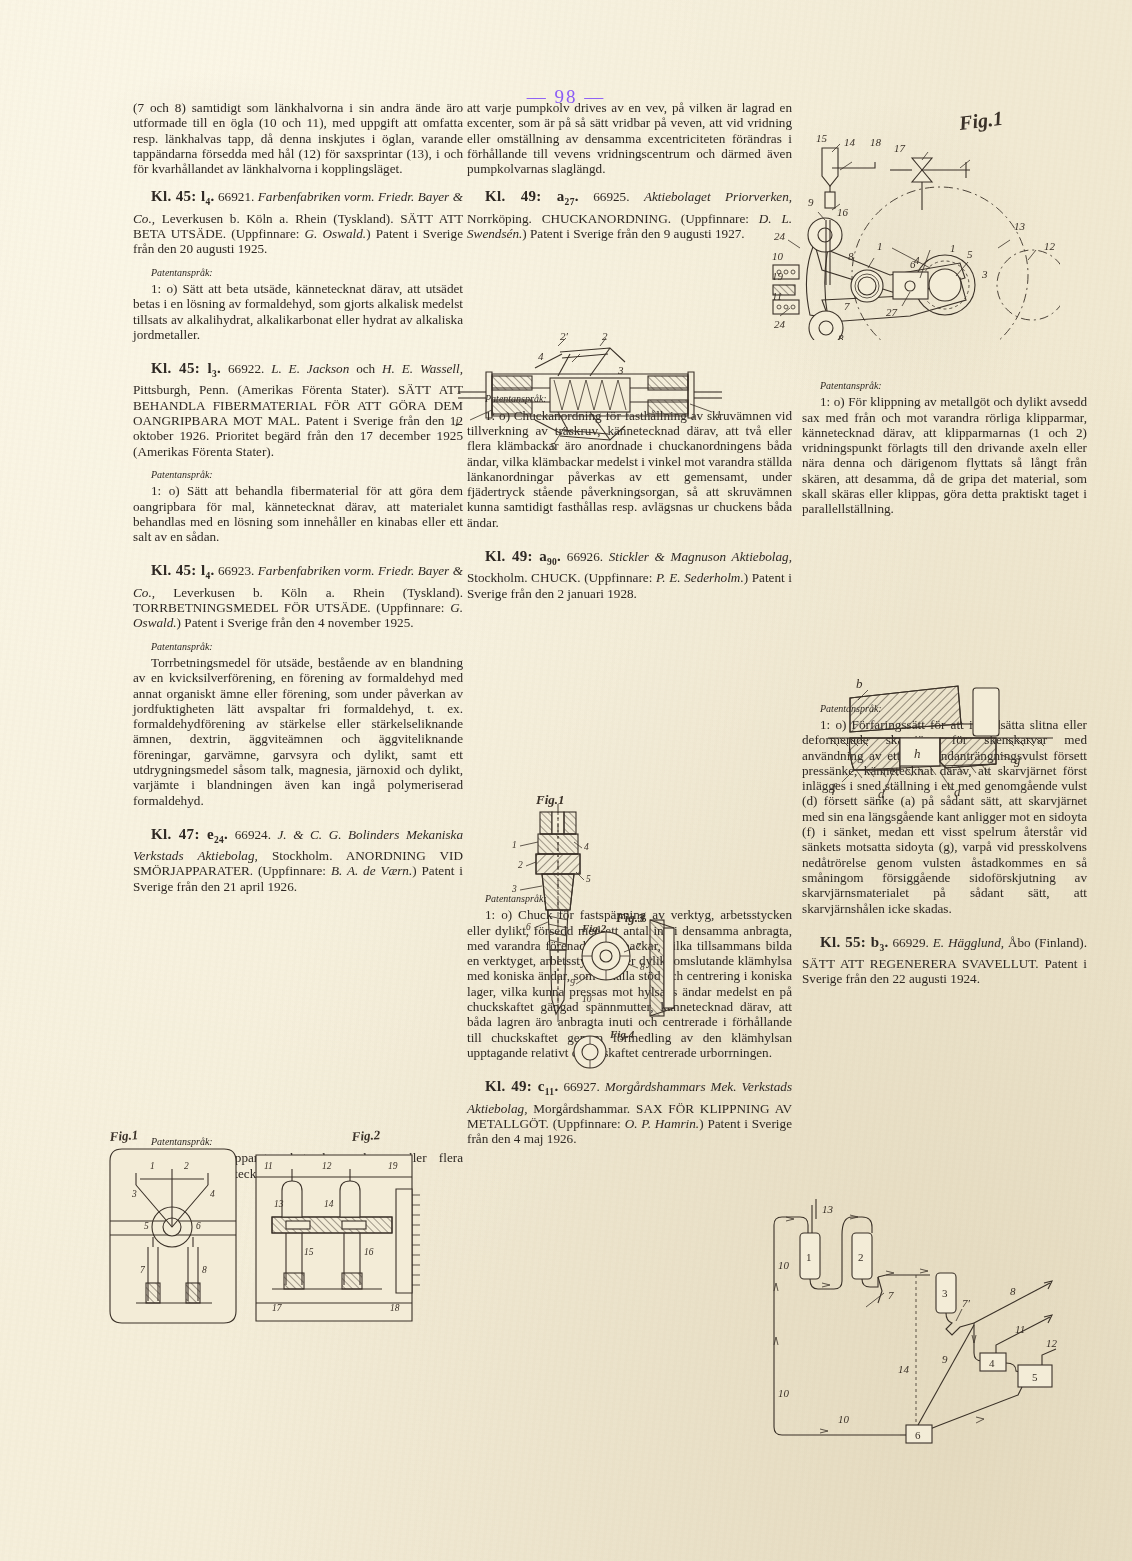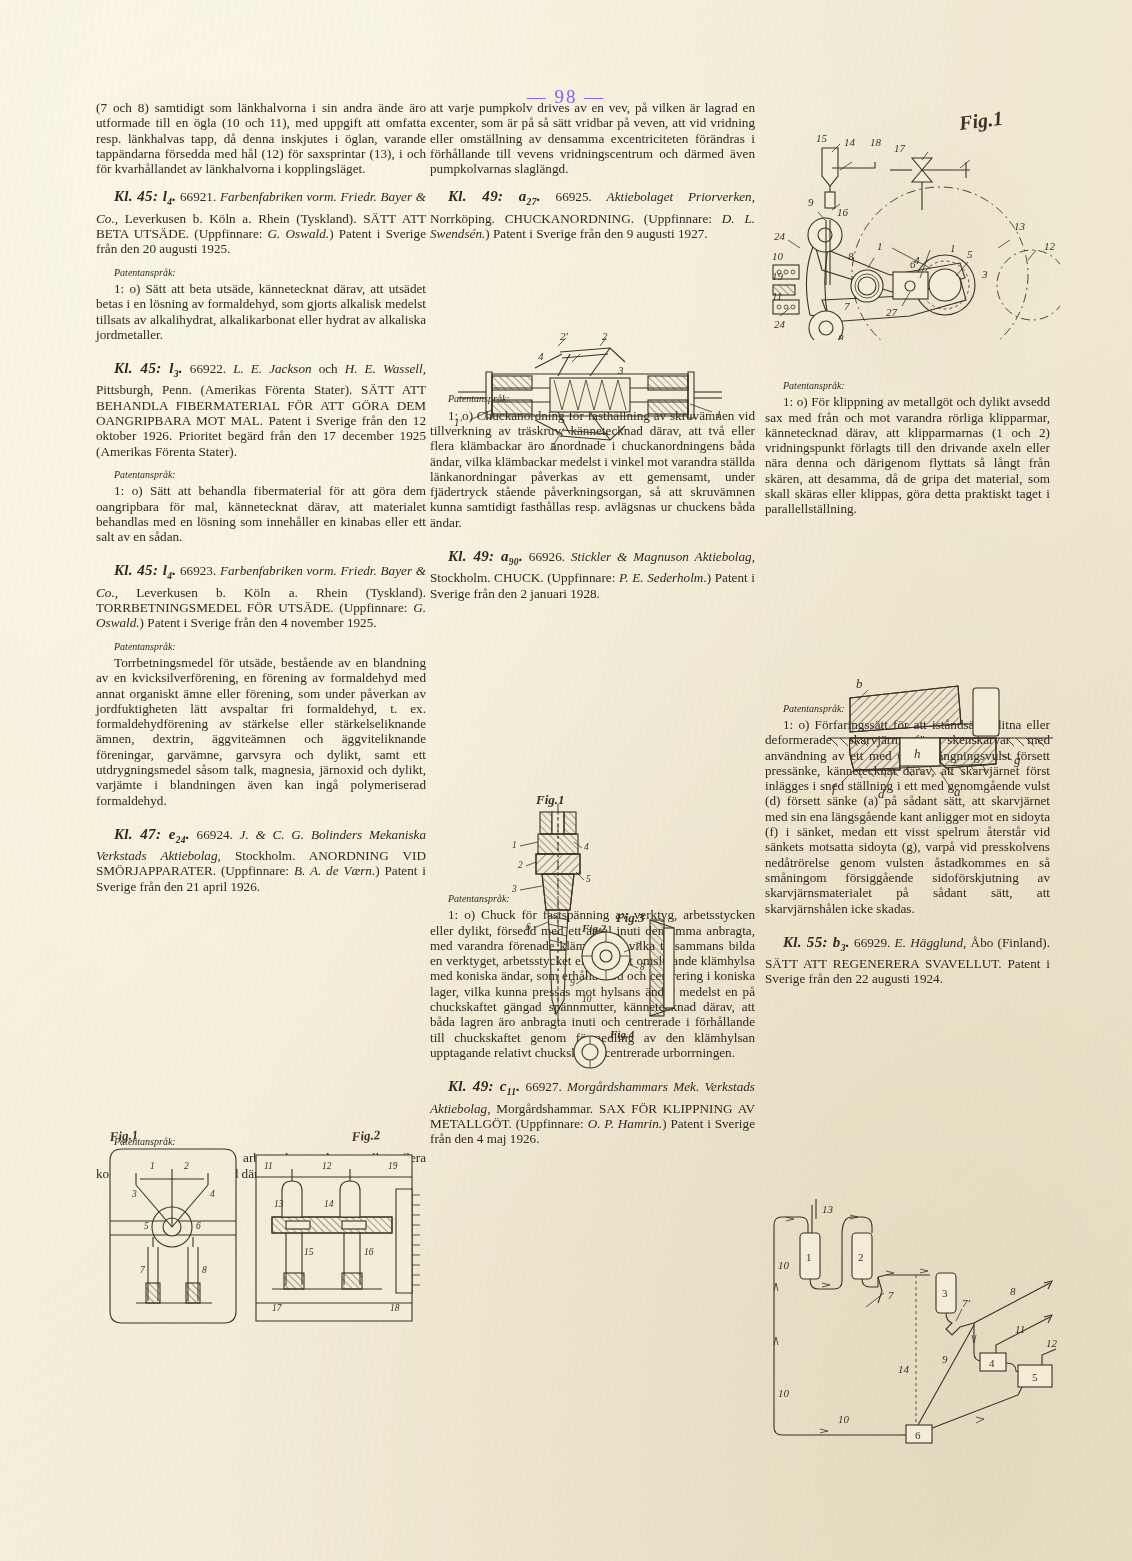--- a/index.html
+++ b/index.html
@@ -33,38 +33,39 @@
     position:absolute;left:0;right:0;top:56px;text-align:center;
     font-size:19px;letter-spacing:2px;color:#8b5cf6;margin-top:30px;
   }
 
   .cols{position:absolute;left:0;top:100px;width:1132px;}
   .col{
     position:absolute;top:0;
     font-size:13.2px;line-height:15.3px;
     text-align:justify;
     color:#2e2823;
+    margin-left:37px;
   }
   .col1{left:96px;width:330px;}
   .col2{left:430px;width:325px;}
   .col3{left:765px;width:285px;}
 
   p{margin:0;text-indent:0;}
   .body-p{margin:0;}
   .gap{height:13px;}
   .gap-s{height:8px;}
   .gap-l{height:19px;}
 
   .claimhead{
     font-style:italic;font-size:10px;margin-left:18px;margin-bottom:1px;
   }
   .claimbody{text-indent:18px;}
 
   .entry{text-indent:18px;}
-  .kl{font-weight:bold;font-size:15px;letter-spacing:.3px;font-style:italic;}
+  .kl{font-weight:bold;font-size:15px;letter-spacing:.3px;}
   .kl sub{font-size:9.5px;font-weight:bold;}
   .it{font-style:italic;}
 
   
   .fig{position:absolute;}
 
   svg{display:block;}
   .ln{fill:none;stroke:#3a3128;stroke-width:1.1;}
   .ln-t{fill:none;stroke:#3a3128;stroke-width:.8;}
   .ln-d{fill:none;stroke:#3a3128;stroke-width:.9;stroke-dasharray:9 4 2 4;}

